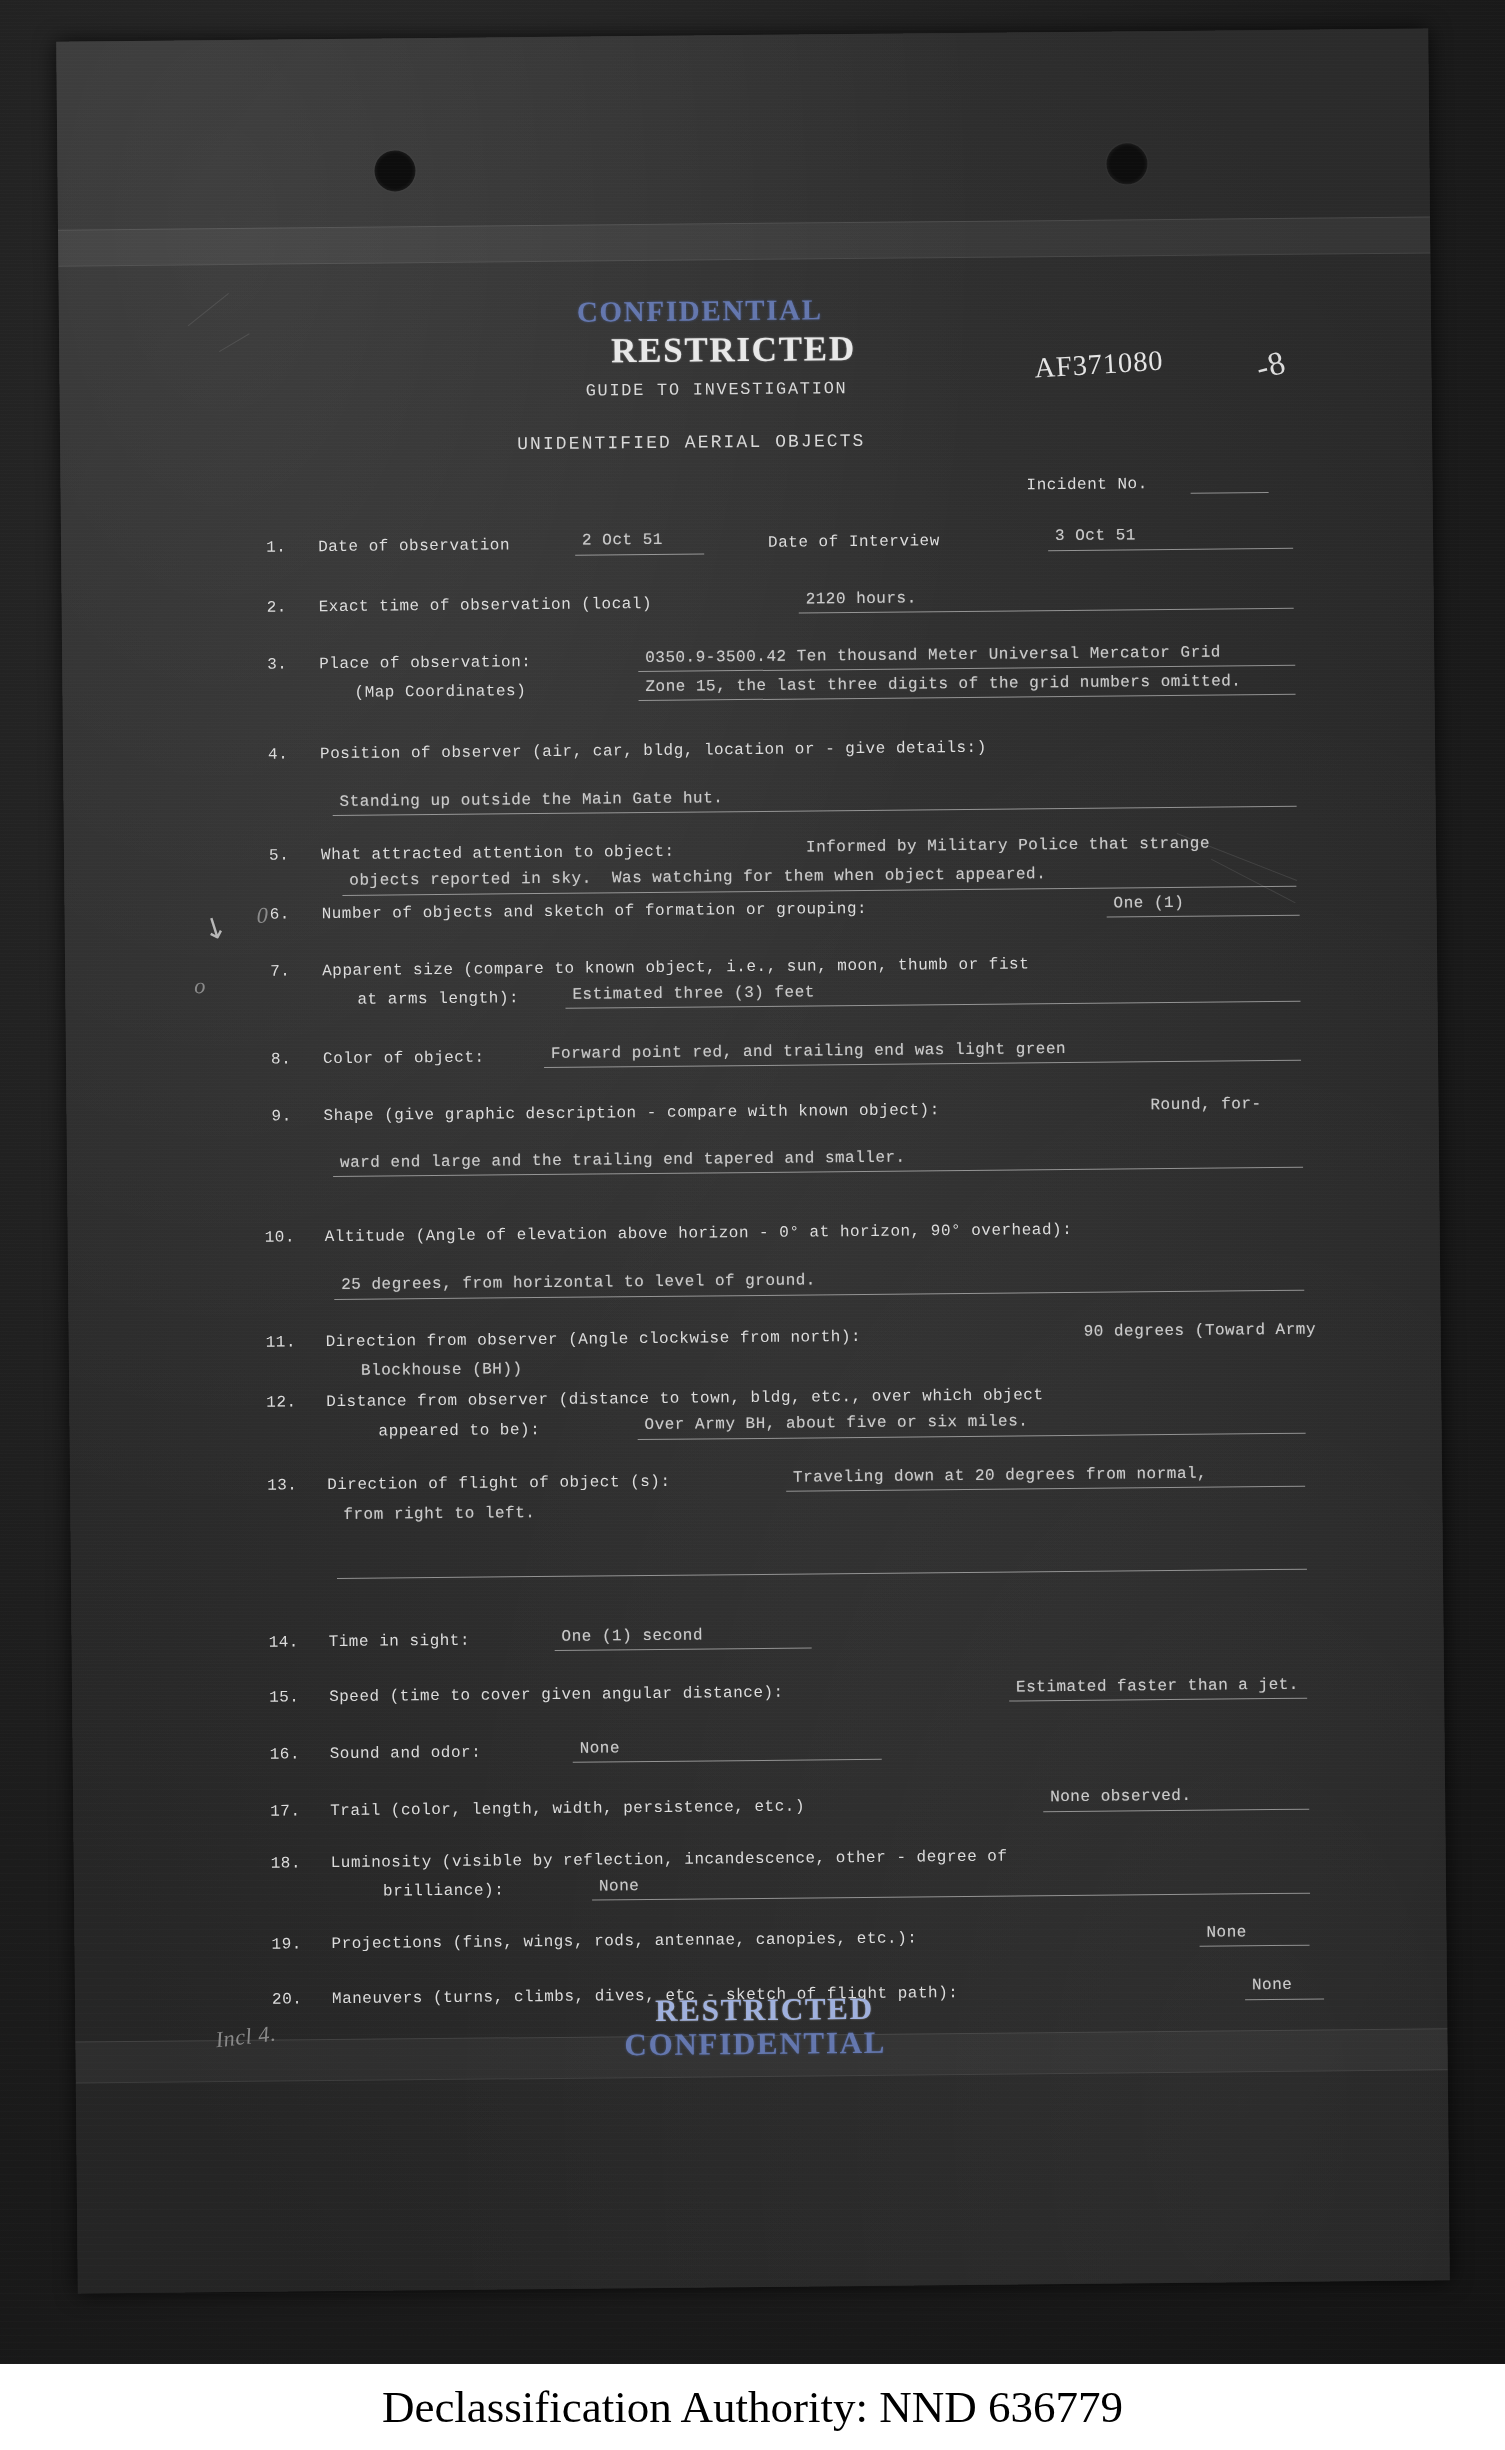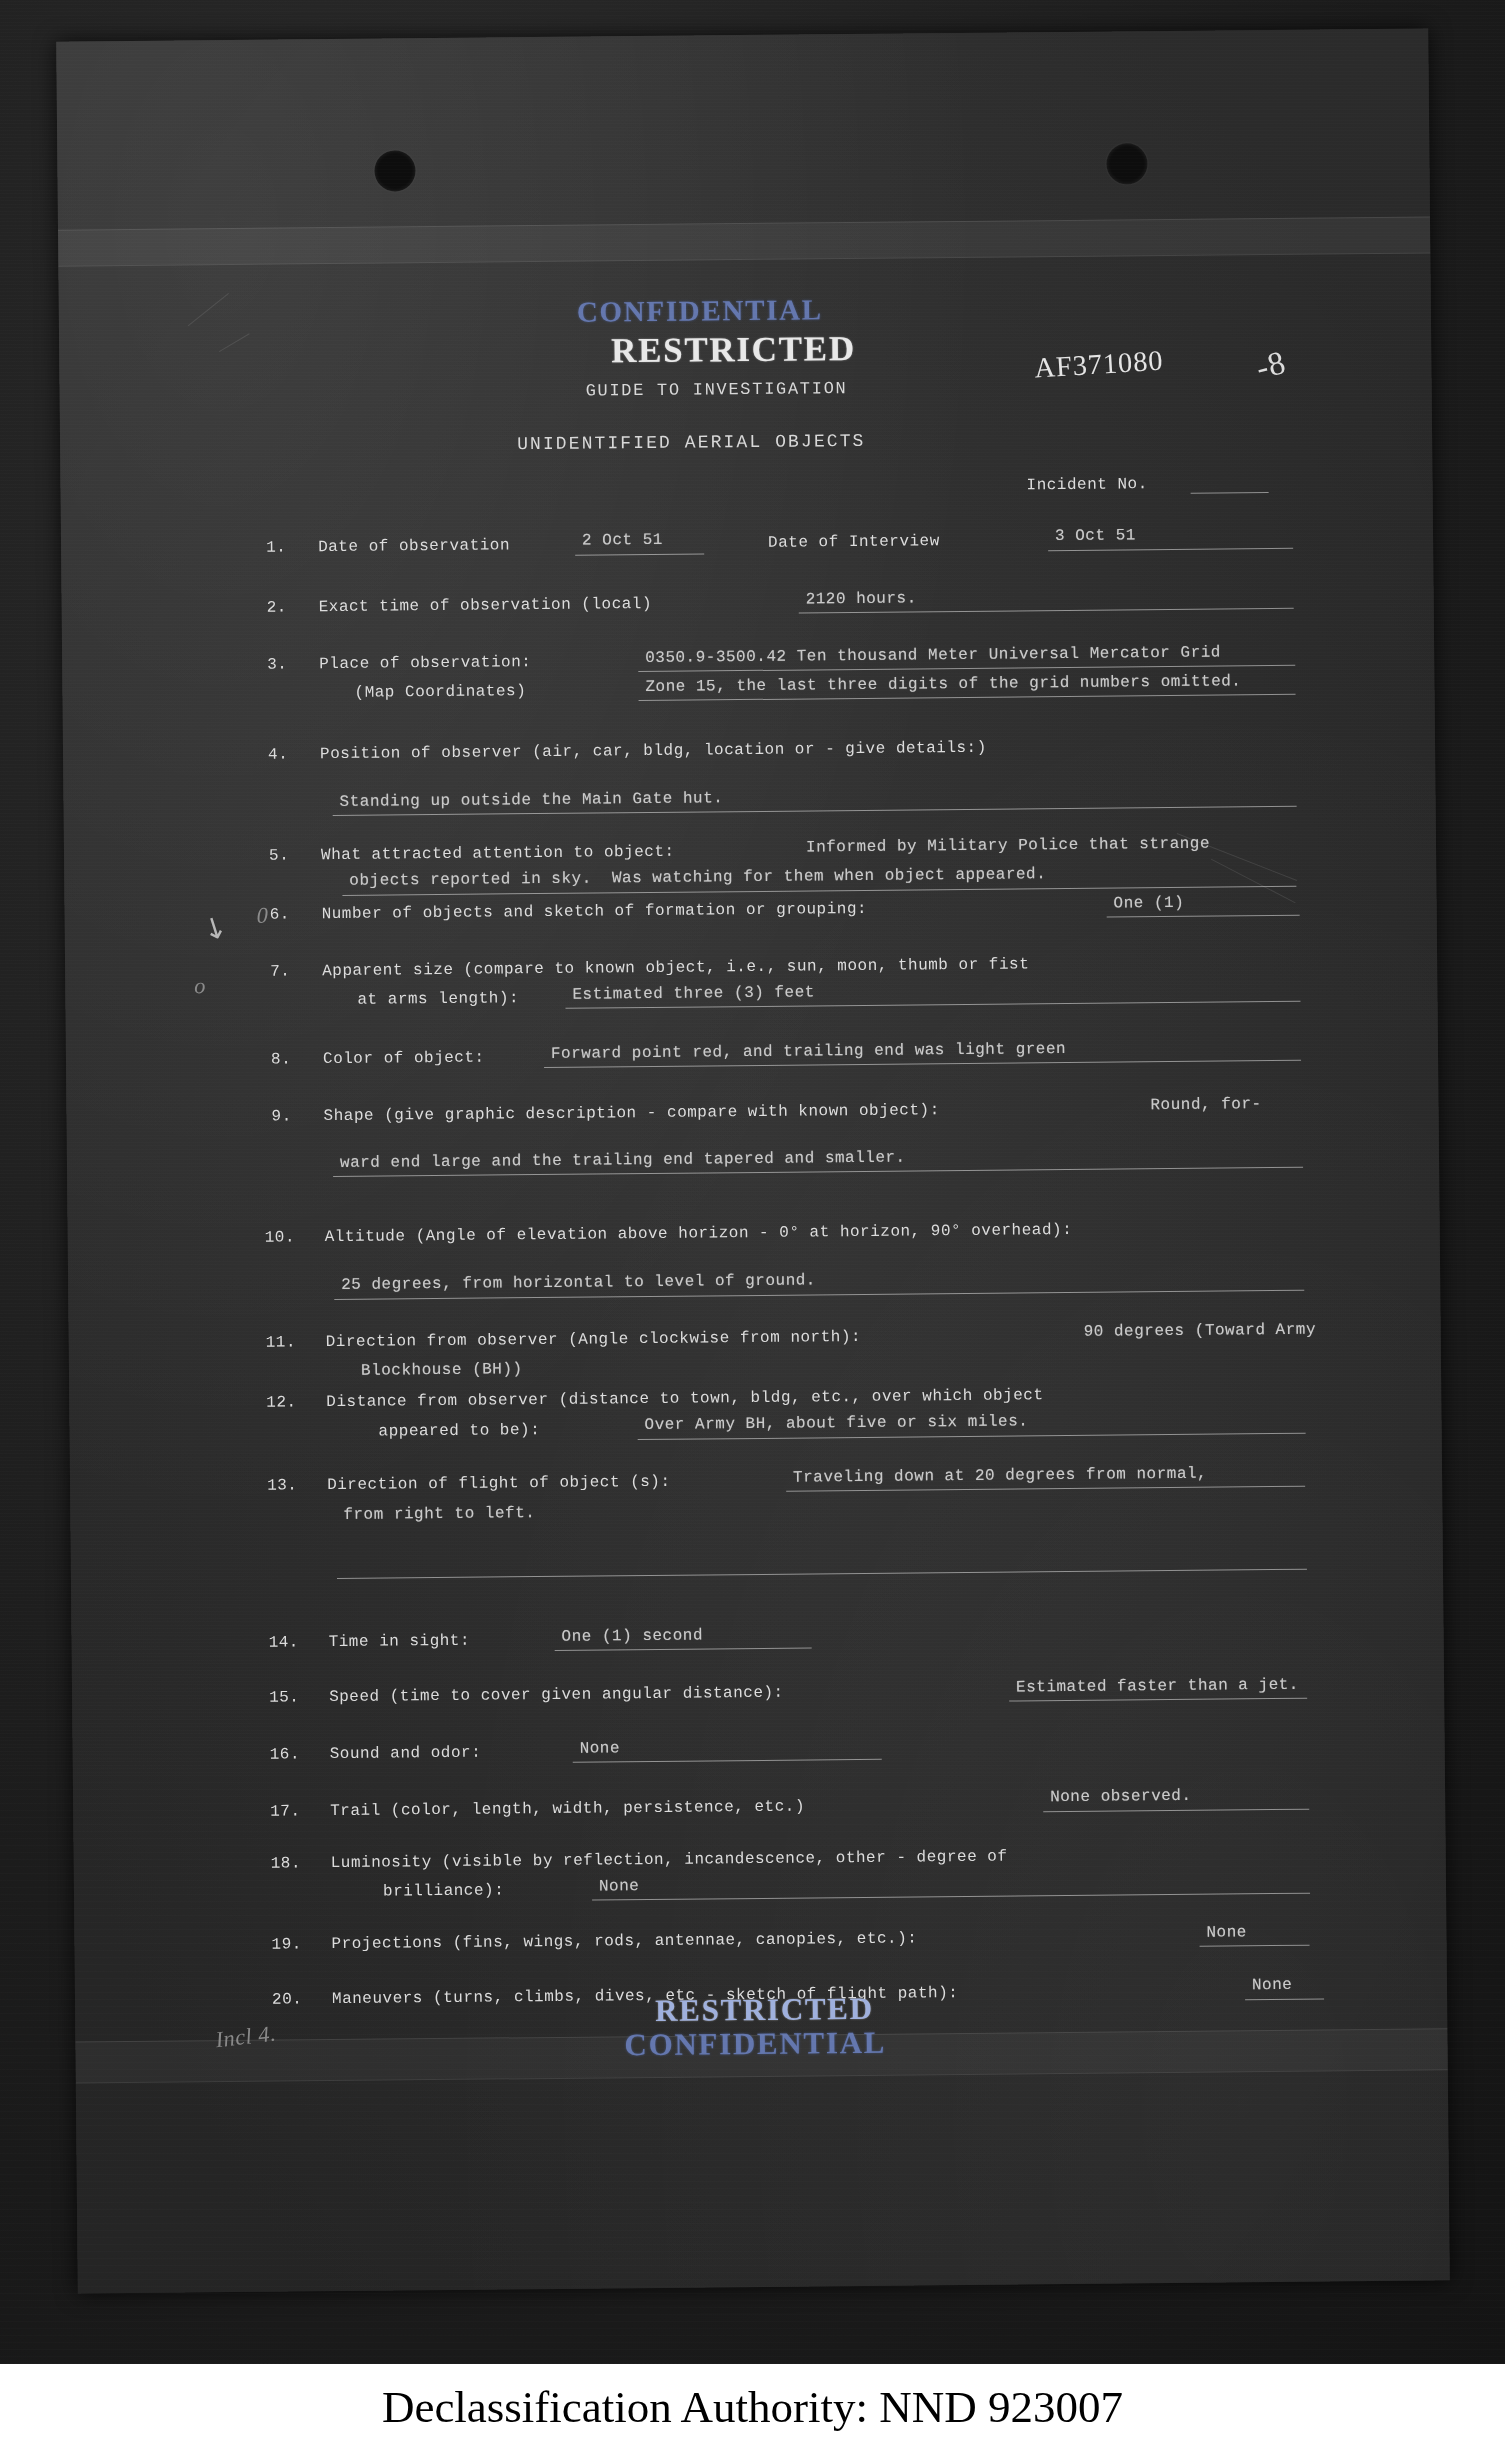--- a/index.html
+++ b/index.html
@@ -328,15 +328,15 @@
       <div class="stamp stamp-conf" style="left:549px; top:1991px; font-size:31px;">CONFIDENTIAL</div>
 
       <div class="pencil" style="left:140px; top:1984px; transform:rotate(-6deg);">Incl 4.</div>
 
     </div>
   </div>
 
 </div>
 
 <div id="caption">
-  <span>Declassification Authority: NND 923007</span>
+  <span>Declassification Authority: NND 636779</span>
 </div>
 
 
 </body></html>

